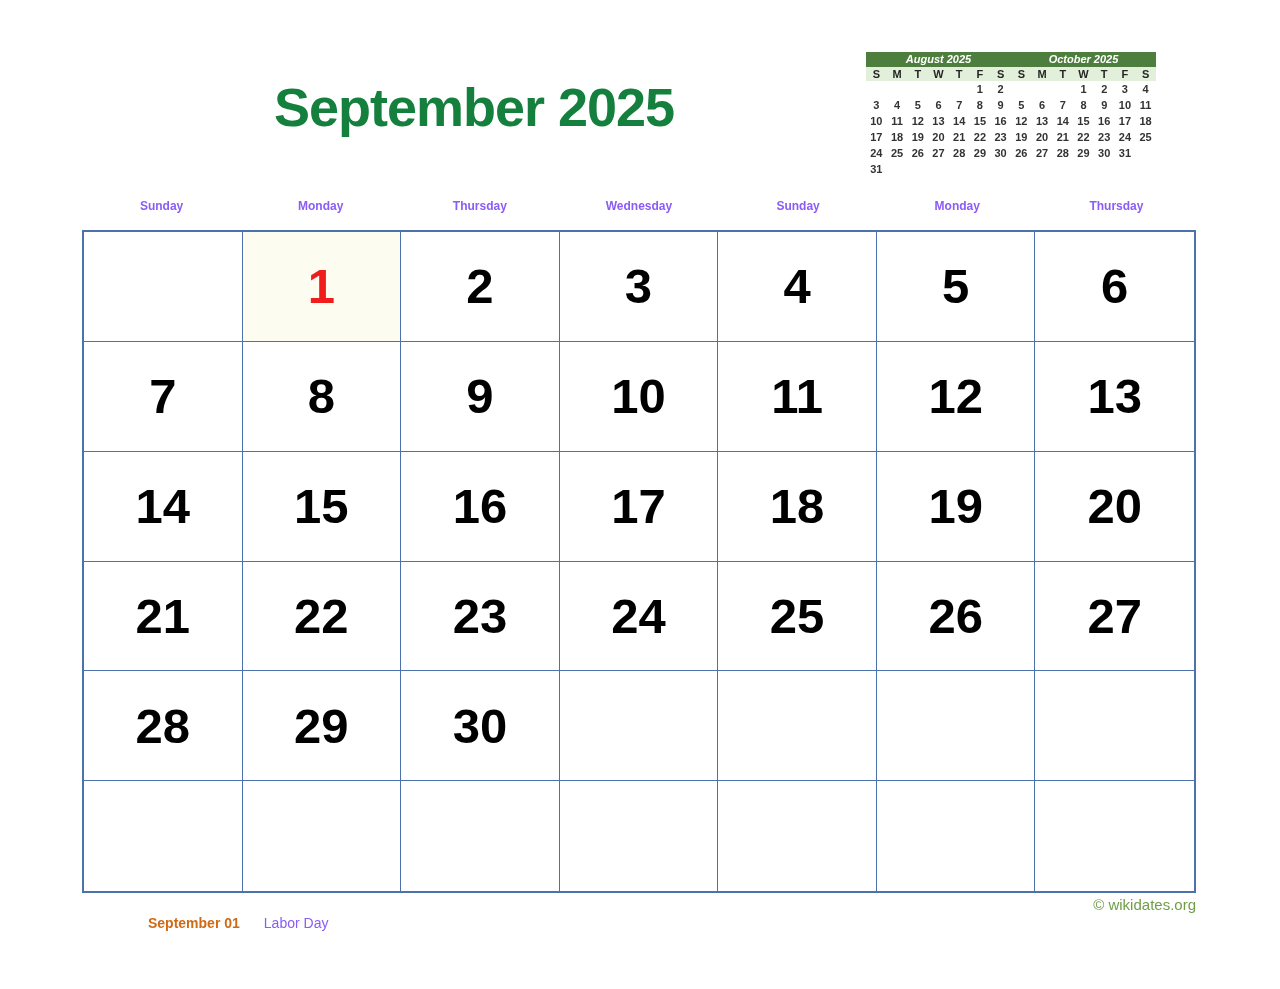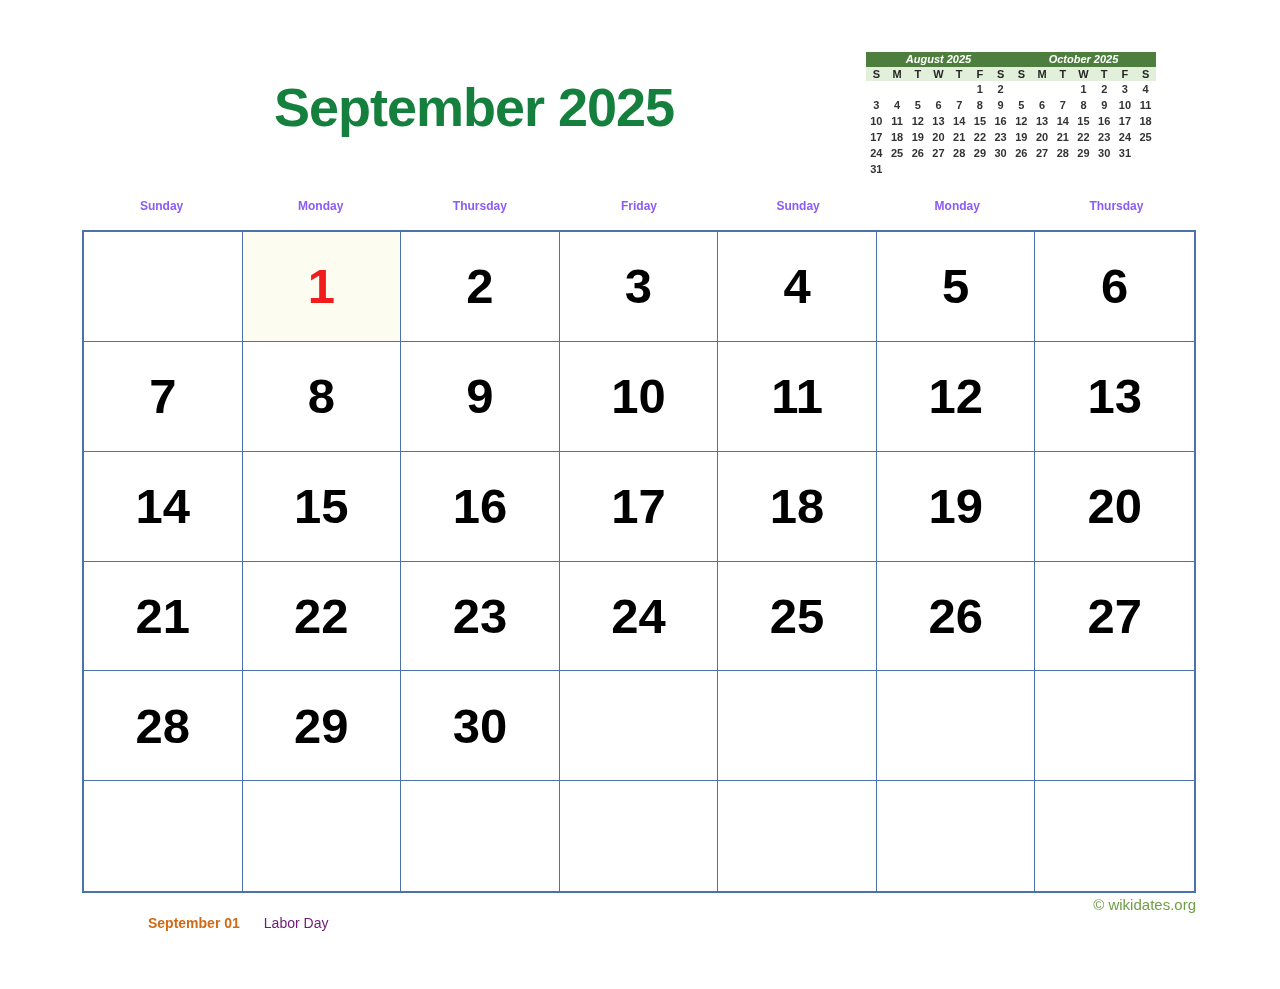--- a/index.html
+++ b/index.html
@@ -132,21 +132,21 @@
     position: absolute;
     left: 148px;
     top: 915px;
     font-size: 14px;
   }
   .holiday-date {
     color: var(--holiday-date-text);
     font-weight: bold;
     margin-right: 24px;
   }
-  .holiday-name { color: #701a75; }
+  .holiday-name { color: #8b5cf6; }
 </style>
 </head>
 <body>
 
 <h1 class="page-title">September 2025</h1>
 
 <div class="mini-cal" style="left:866px">
     <div class="mini-cal-title">August 2025</div>
     <div class="mini-dayrow">
       <span>S</span>
@@ -276,21 +276,21 @@
       <span></span>
       <span></span>
       <span></span>
     </div>
   </div>
 
 <div class="day-headers">
     <span>Sunday</span>
     <span>Monday</span>
     <span>Thursday</span>
-    <span>Friday</span>
+    <span>Wednesday</span>
     <span>Sunday</span>
     <span>Monday</span>
     <span>Thursday</span>
   </div>
 
 <div class="main-grid">
     <span class="day-cell"></span>
     <span class="day-cell highlight">1</span>
     <span class="day-cell">2</span>
     <span class="day-cell">3</span>

